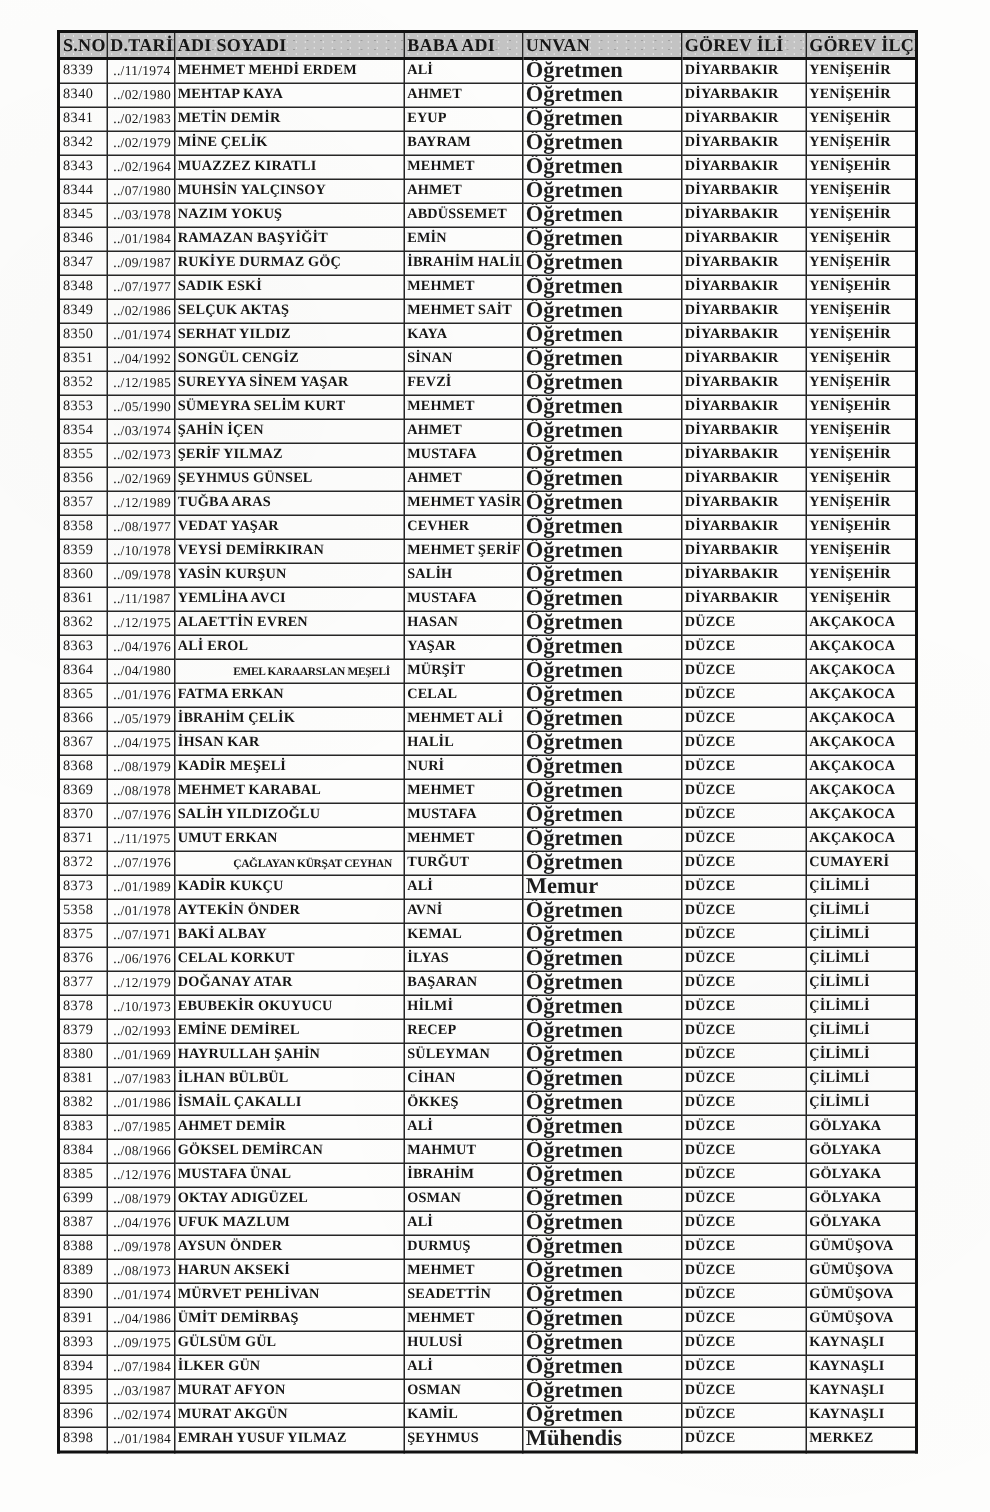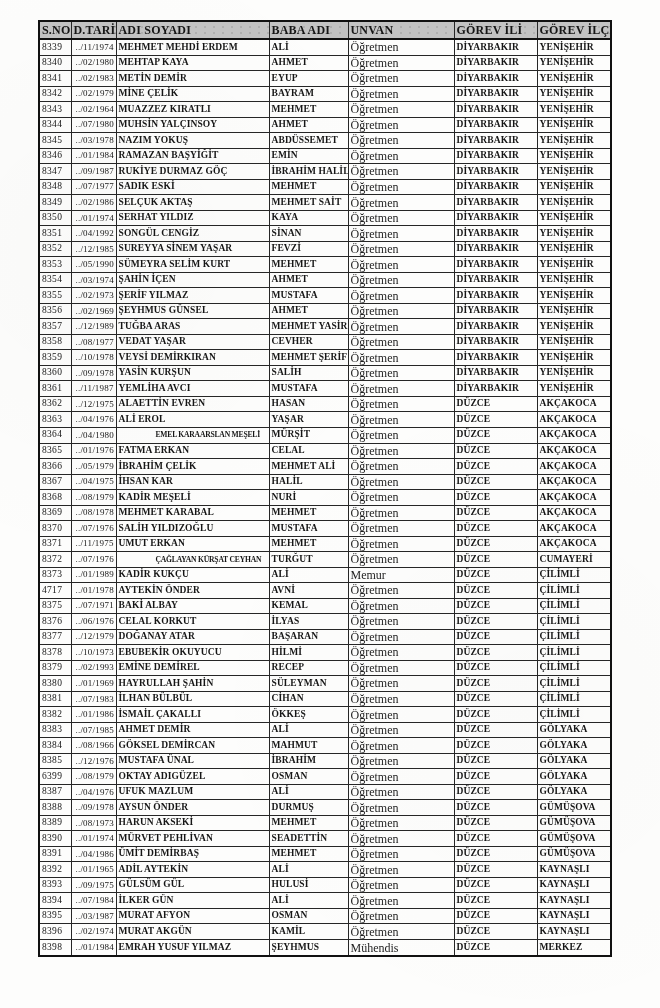--- a/index.html
+++ b/index.html
@@ -45,21 +45,21 @@
     background-size:6px 4px, 9px 6px;
     background-position:0 0, 3px 2px;
     font-size:12px;font-weight:bold;text-align:left;
     letter-spacing:0.2px;
     border-bottom:2px solid #111;
   }
   td{font-size:9.5px;}
   td.c-sno{text-align:left;font-size:9.5px;letter-spacing:0.3px;}
   td.c-date{font-size:9px;padding-left:4px;letter-spacing:0.2px;margin-top:40px;}
   td.c-name,td.c-baba,td.c-il,td.c-ilce{font-weight:bold;letter-spacing:0.1px;}
-  td.c-unvan{font-weight:normal;font-size:12px;color:#1d1d1d;}
+  td.c-unvan{font-weight:bold;font-size:15px;color:#1d1d1d;}
   td.small{font-size:7.6px;letter-spacing:-0.2px;padding-left:39px;}
   
   tbody tr td{border-top-color:#3a3a3a;}
 </style>
 </head>
 <body>
 
 <div class="page">
   <table class="doc">
     <colgroup>
@@ -392,21 +392,21 @@
         <tr>
           <td class="c-sno">8373</td>
           <td class="c-date">../01/1989</td>
           <td class="c-name">KADİR KUKÇU</td>
           <td class="c-baba">ALİ</td>
           <td class="c-unvan">Memur</td>
           <td class="c-il">DÜZCE</td>
           <td class="c-ilce">ÇİLİMLİ</td>
         </tr>
         <tr>
-          <td class="c-sno">4717</td>
+          <td class="c-sno">5358</td>
           <td class="c-date">../01/1978</td>
           <td class="c-name">AYTEKİN ÖNDER</td>
           <td class="c-baba">AVNİ</td>
           <td class="c-unvan">Öğretmen</td>
           <td class="c-il">DÜZCE</td>
           <td class="c-ilce">ÇİLİMLİ</td>
         </tr>
         <tr>
           <td class="c-sno">8375</td>
           <td class="c-date">../07/1971</td>
@@ -552,29 +552,20 @@
           <td class="c-ilce">GÜMÜŞOVA</td>
         </tr>
         <tr>
           <td class="c-sno">8391</td>
           <td class="c-date">../04/1986</td>
           <td class="c-name">ÜMİT DEMİRBAŞ</td>
           <td class="c-baba">MEHMET</td>
           <td class="c-unvan">Öğretmen</td>
           <td class="c-il">DÜZCE</td>
           <td class="c-ilce">GÜMÜŞOVA</td>
-        </tr>
-        <tr>
-          <td class="c-sno">8392</td>
-          <td class="c-date">../01/1965</td>
-          <td class="c-name">ADİL AYTEKİN</td>
-          <td class="c-baba">ALİ</td>
-          <td class="c-unvan">Öğretmen</td>
-          <td class="c-il">DÜZCE</td>
-          <td class="c-ilce">KAYNAŞLI</td>
         </tr>
         <tr>
           <td class="c-sno">8393</td>
           <td class="c-date">../09/1975</td>
           <td class="c-name">GÜLSÜM GÜL</td>
           <td class="c-baba">HULUSİ</td>
           <td class="c-unvan">Öğretmen</td>
           <td class="c-il">DÜZCE</td>
           <td class="c-ilce">KAYNAŞLI</td>
         </tr>

